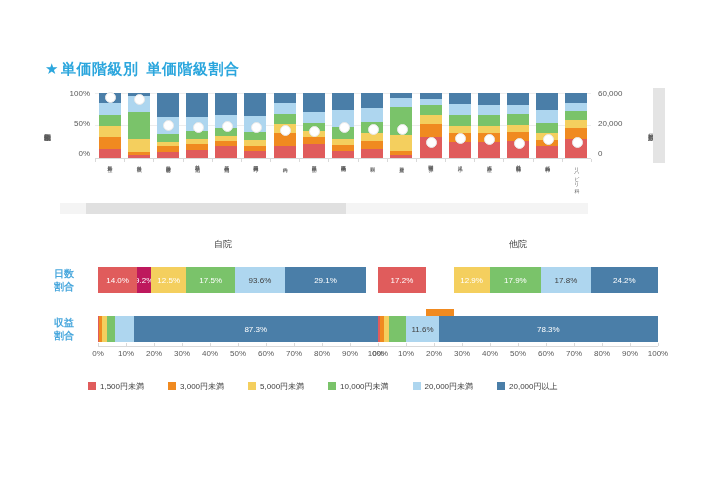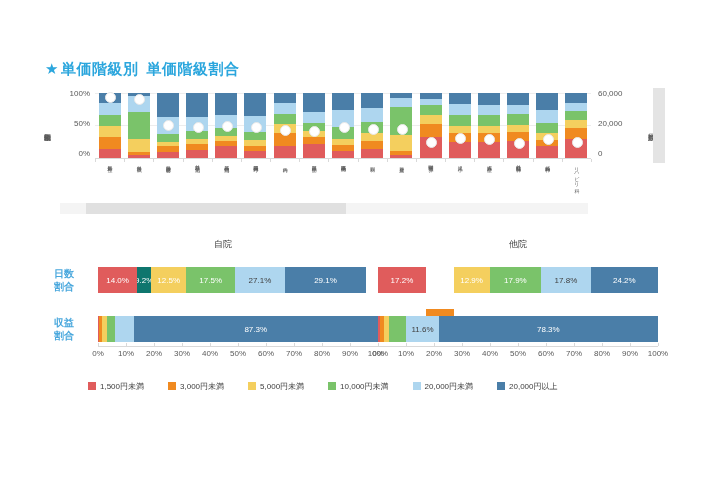--- a/index.html
+++ b/index.html
@@ -415,24 +415,24 @@
       <div>割合</div>
     </div>
     <div class="row-label" style="top:78px;">
       <div>収益</div>
       <div>割合</div>
     </div>
 
     <div id="bars">
         <div class="barrow" style="left: 98px; top: 29px; width: 280px;">
           <div class="bseg" style="background: rgb(224, 92, 92); width: 39.2px;">14.0%</div>
-          <div class="bseg" style="background: #0f766e; width: 14px;">9.2%</div>
+          <div class="bseg" style="background: #be185d; width: 14px;">9.2%</div>
           <div class="bseg" style="background: rgb(244, 207, 94); width: 35px;">12.5%</div>
           <div class="bseg" style="background: rgb(122, 195, 106); width: 49px;">17.5%</div>
-          <div class="bseg dark-text" style="background: rgb(174, 214, 239); width: 49.56px;">27.1%</div>
+          <div class="bseg dark-text" style="background: rgb(174, 214, 239); width: 49.56px;">93.6%</div>
           <div class="bseg" style="background: rgb(74, 126, 168); width: 81.48px;">29.1%</div>
         </div>
         <div class="barrow" style="left: 98px; top: 78px; width: 280px;">
           <div class="bseg" style="background: rgb(224, 92, 92); width: 1.4px;"></div>
           <div class="bseg" style="background: rgb(240, 138, 32); width: 2.8px;"></div>
           <div class="bseg" style="background: rgb(244, 207, 94); width: 4.48px;"></div>
           <div class="bseg" style="background: rgb(122, 195, 106); width: 8.68px;"></div>
           <div class="bseg" style="background: rgb(174, 214, 239); width: 18.2px;"></div>
           <div class="bseg" style="background: rgb(74, 126, 168); width: 244.44px;">87.3%</div>
         </div>

